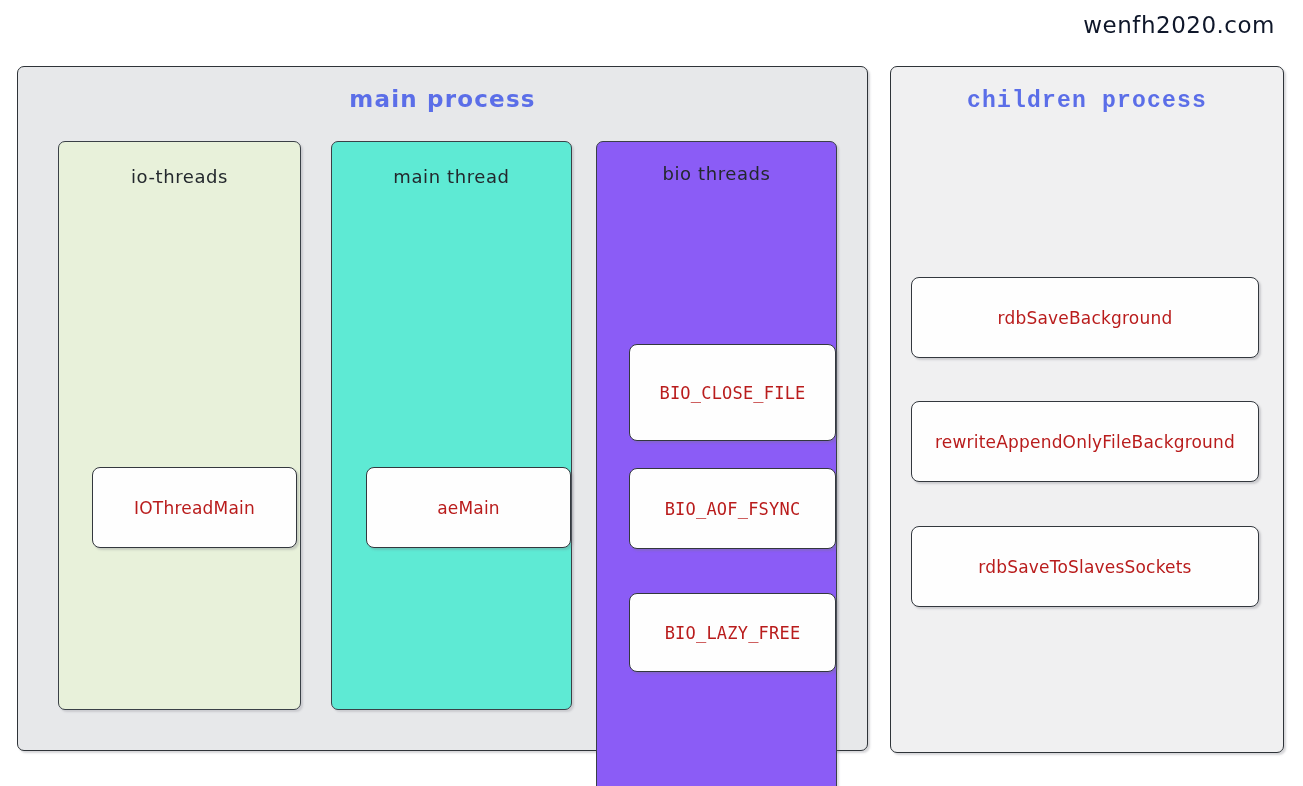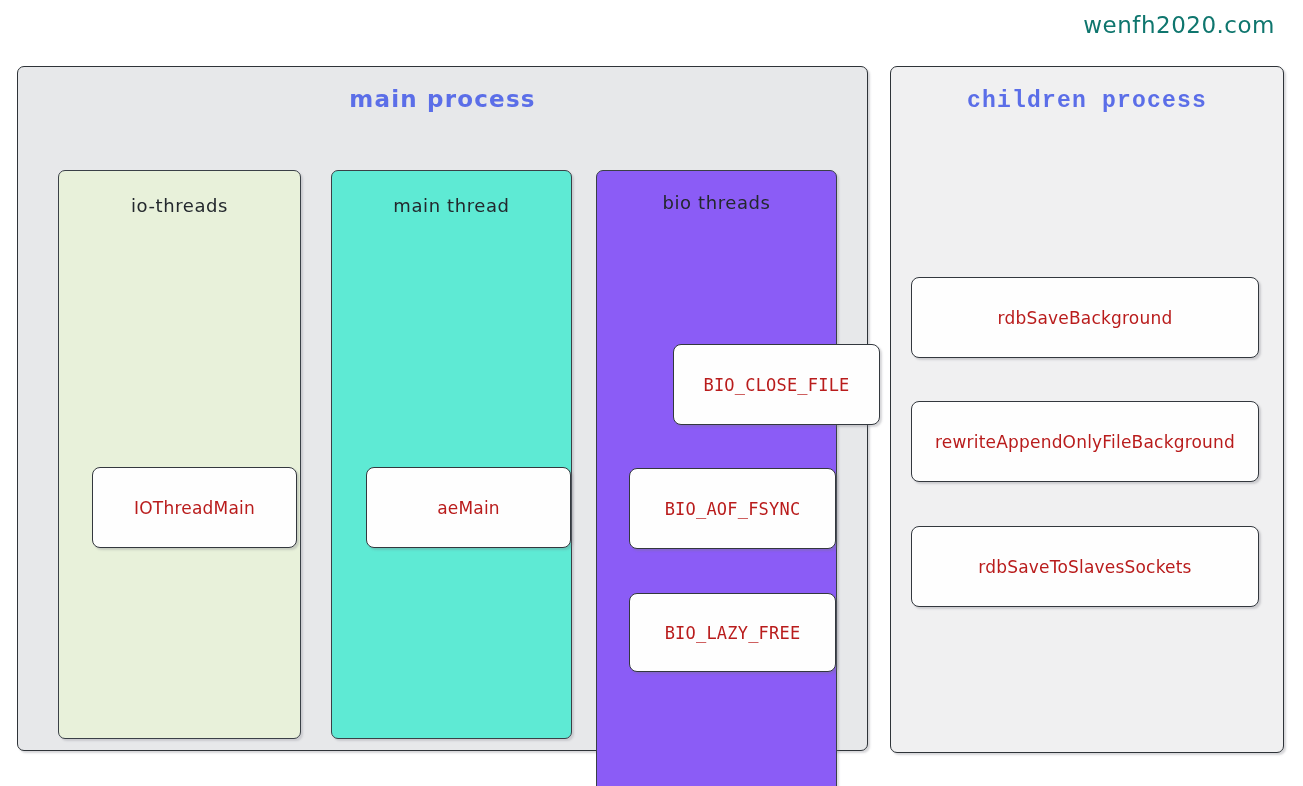--- a/index.html
+++ b/index.html
@@ -22,21 +22,21 @@
     height: 786px;
   }
 
   
   #watermark {
     position: absolute;
     right: 28px;
     top: 12px;
     font-family: "DejaVu Sans", sans-serif;
     font-size: 23px;
-    color: #0f766e;
+    color: #0f172a;
     letter-spacing: 0.5px;
     user-select: none;
     white-space: nowrap;
   }
 
   
   .process-box {
     position: absolute;
     box-sizing: border-box;
     border: 1.6px solid #2e3338;
@@ -73,21 +73,20 @@
   #main-process-title { top: 19px; }
   #children-process-title { top: 21px; font-family: Liberation Mono, monospace; }
 
   
   .thread-column {
     position: absolute;
     box-sizing: border-box;
     border: 1.4px solid #3a4047;
     border-radius: 7px;
     box-shadow: 2px 2px 2px rgba(130,130,140,0.28);
-    margin-top: 29px;
   }
   #col-io-threads {
     left: 40px;
     top: 74px;
     width: 243px;
     height: 569px;
     background: #e8f1da;
   }
   #col-main-thread {
     left: 313px;
@@ -158,22 +157,21 @@
     left: 348px;
     top: 400px;
     width: 205px;
     height: 81px;
   }
   
   #node-bio-close-file {
     left: 611px;
     top: 277px;
     width: 207px;
-    height: 81px;
-    margin-left: 44px;
+    height: 97px;
   }
   #node-bio-aof-fsync {
     left: 611px;
     top: 401px;
     width: 207px;
     height: 81px;
     text-align: center;
   }
   #node-bio-lazy-free {
     left: 611px;

